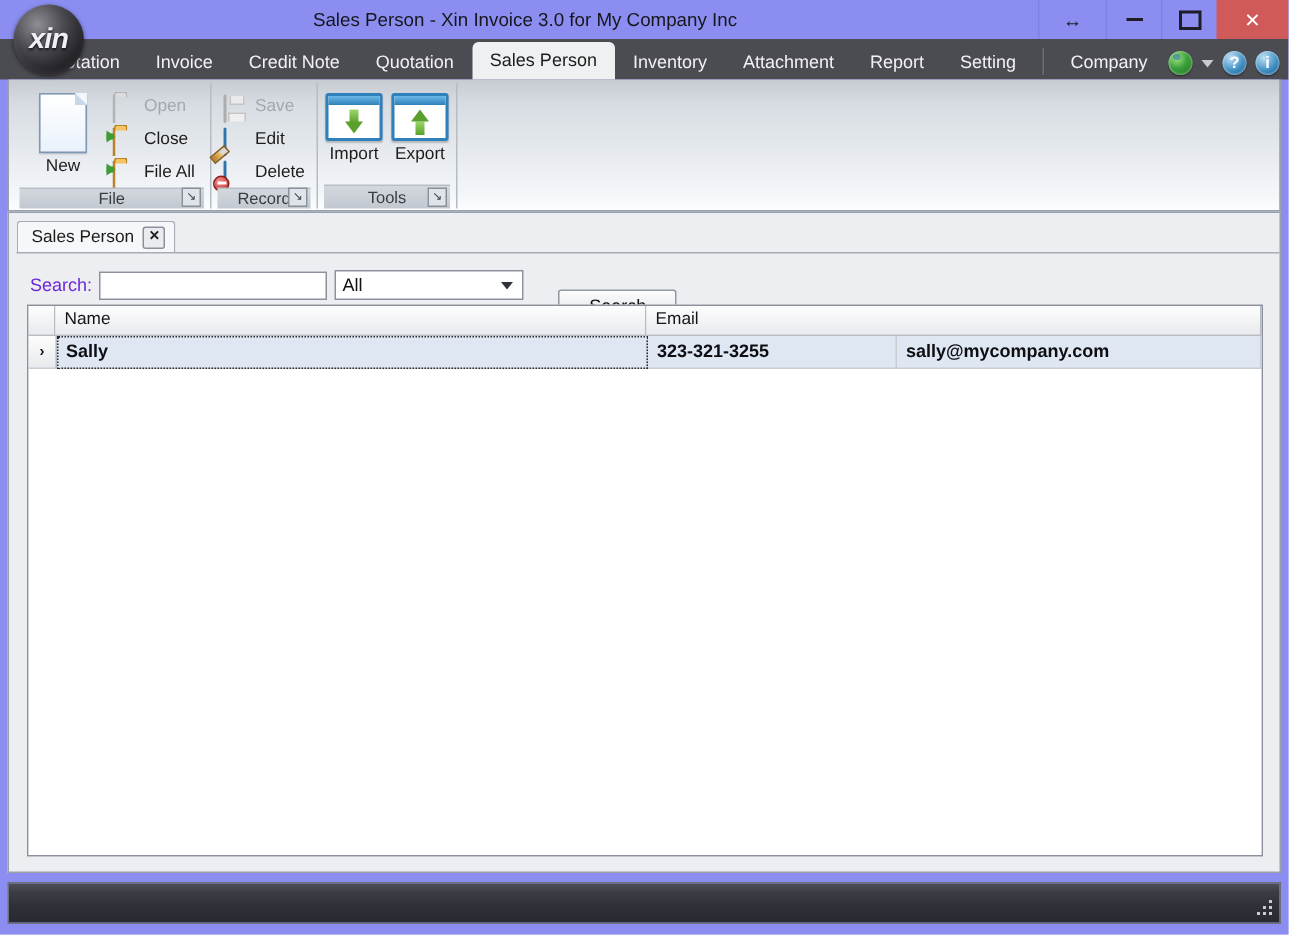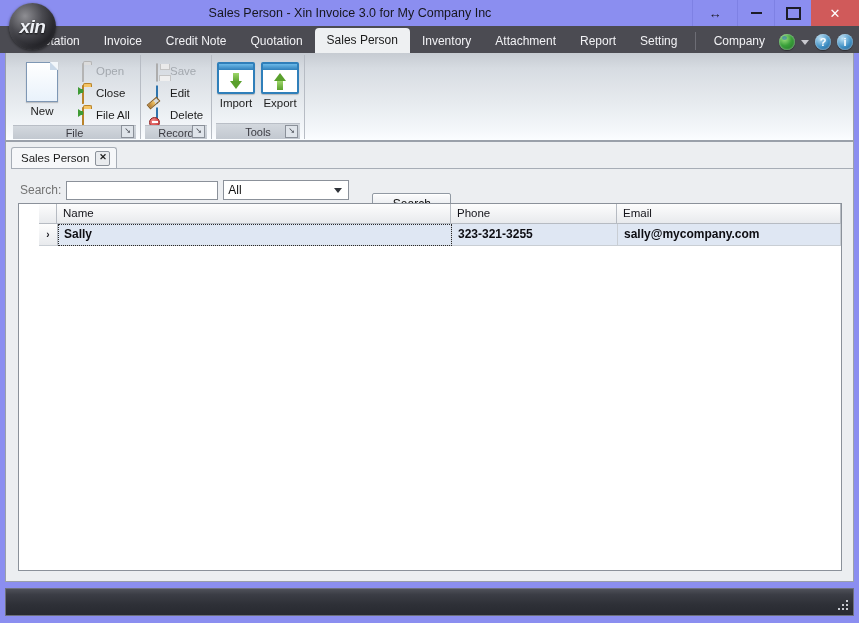--- a/index.html
+++ b/index.html
@@ -101,21 +101,21 @@
   .bigbtn{width:58px;display:flex;flex-direction:column;align-items:center;gap:3px;padding-top:2px;}
   .bigbtn .lbl{font-size:11.5px;color:#1d1d1d;}
   .doc-icon{
     width:30px;height:38px;background:linear-gradient(to bottom,#ffffff,#e9f2fb);
     border:1px solid #7e97b4;position:relative;
     box-shadow:0 1px 1px rgba(0,0,0,.18);
   }
   .doc-icon:after{content:"";position:absolute;right:-1px;top:-1px;
     border-width:0 8px 8px 0;border-style:solid;border-color:#c9d8e8 #f2f6fa;}
 
-  .smalllist{display:flex;flex-direction:column;gap:2px;padding-top:1px;text-align:center;}
+  .smalllist{display:flex;flex-direction:column;gap:2px;padding-top:1px;}
   .smallbtn{display:flex;align-items:center;gap:5px;height:20px;padding:0 4px;}
   .smallbtn .lbl{font-size:11.5px;color:#1c1c1c;white-space:nowrap;}
   .smallbtn.disabled .lbl{color:#a3a8ae;}
 
   .icon16{width:16px;height:15px;position:relative;flex:none;}
   .folder{
     width:16px;height:12px;margin-top:2px;border-radius:1px 2px 1px 1px;
     background:linear-gradient(to bottom,#ffd98a,#f0ad3c);
     border:1px solid #b9832a;position:relative;
   }
@@ -176,21 +176,21 @@
   .doctab{
     height:20px;display:flex;align-items:center;gap:6px;padding:0 6px 0 9px;
     background:#f6f7f9;border:1px solid #a7adb6;border-bottom:none;border-radius:3px 3px 0 0;
     font-size:11.5px;color:#1b1b1b;
   }
   .doctab .closebox{
     width:13px;height:13px;border:1px solid #8b919a;background:#e9ebee;
     font-size:9px;line-height:11px;text-align:center;color:#1b1b1b;font-weight:bold;border-radius:2px;
   }
   .searchbar{height:30px;display:flex;align-items:center;gap:5px;padding:6px 0 0 14px;}
-  .searchbar .lbl{font-size:12px;color:#737373;}
+  .searchbar .lbl{font-size:12px;color:#6d28d9;}
   .txtinput{
     width:152px;height:19px;background:#fff;border:1px solid #8b919a;
     font-size:12px;color:#111;padding:0 3px;box-sizing:border-box;line-height:17px;
   }
   .combo{
     width:126px;height:20px;background:#fff;border:1px solid #8b919a;
     display:flex;align-items:center;justify-content:space-between;
     font-size:12px;color:#111;padding:0 2px 0 4px;box-sizing:border-box;
   }
   .combo .cv{line-height:18px;}
@@ -202,21 +202,21 @@
     border:1px solid #9199a3;border-radius:2px;
     font-size:12px;color:#111;display:flex;align-items:center;justify-content:center;
     box-shadow:inset 0 1px 0 rgba(255,255,255,.9);
     margin-top:28px;
   }
 
   
   .grid{
     position:absolute;left:12px;top:61px;width:824px;height:368px;
     background:#fff;border:1px solid #8b919a;box-sizing:border-box;
-    display:flex;flex-direction:column;overflow:hidden;padding-left:20px;
+    display:flex;flex-direction:column;overflow:hidden;
   }
   .grid .hdr{display:flex;height:20px;flex:none;}
   .grid .hdr .cell{
     background:linear-gradient(to bottom,#fdfdfd,#e8eaed);
     border-right:1px solid #b6bbc2;border-bottom:1px solid #b6bbc2;
     font-size:11.5px;color:#14141a;line-height:19px;padding-left:6px;box-sizing:border-box;
     white-space:nowrap;overflow:hidden;
   }
   .grid .hdr .rowhdr{width:18px;padding:0;flex:none;}
   .grid .row{display:flex;height:22px;flex:none;}
@@ -395,21 +395,20 @@
       </div>
       <div class="btn">
         <span>Search</span>
       </div>
     </div>
 
     <div class="grid">
       <div class="hdr">
         <div class="cell rowhdr"></div>
         <div class="cell c-name">Name</div>
-        <div class="cell c-phone">Phone</div>
         <div class="cell c-email">Email</div>
       </div>
       <div class="row sel">
         <div class="rowhdr">›</div>
         <div class="cell c-name focus">Sally</div>
         <div class="cell c-phone">323-321-3255</div>
         <div class="cell c-email">sally@mycompany.com</div>
       </div>
       <div class="filler"></div>
     </div>

